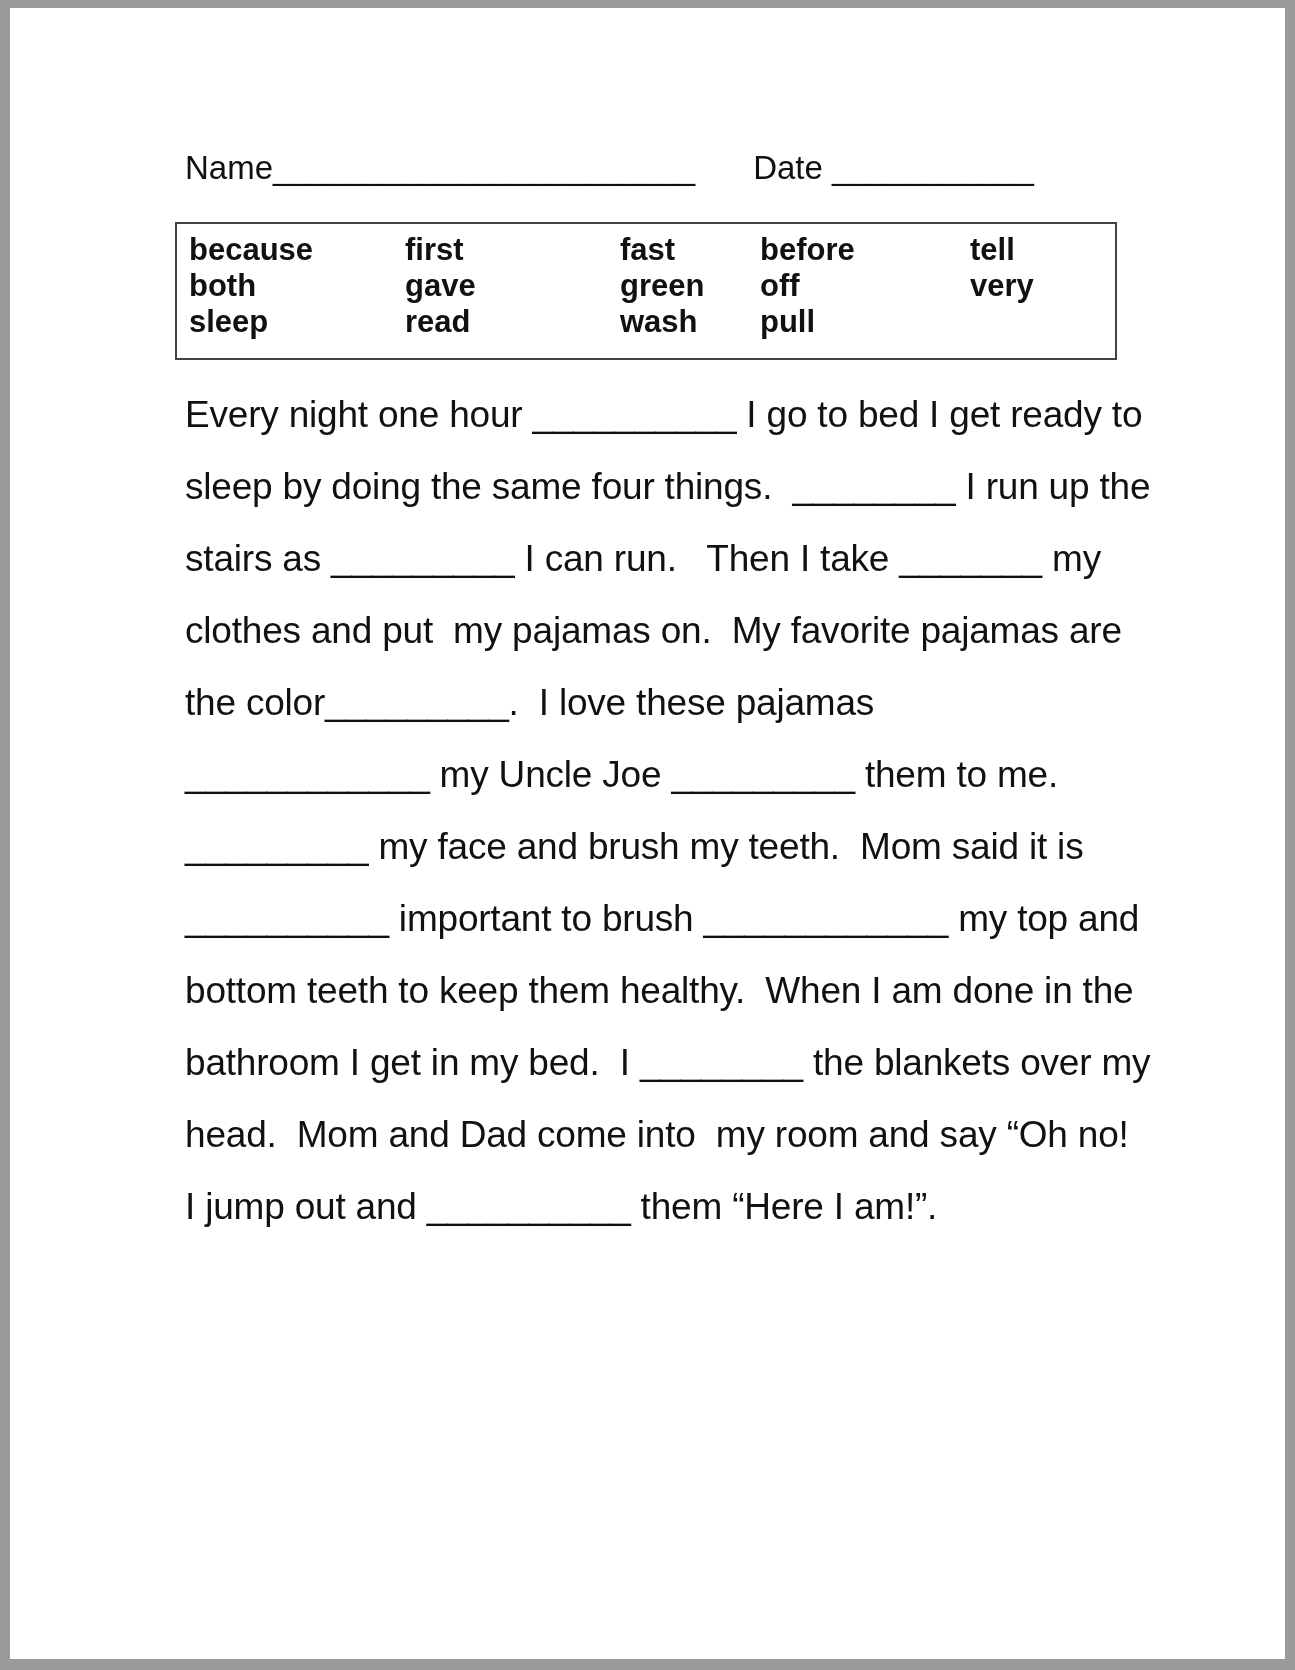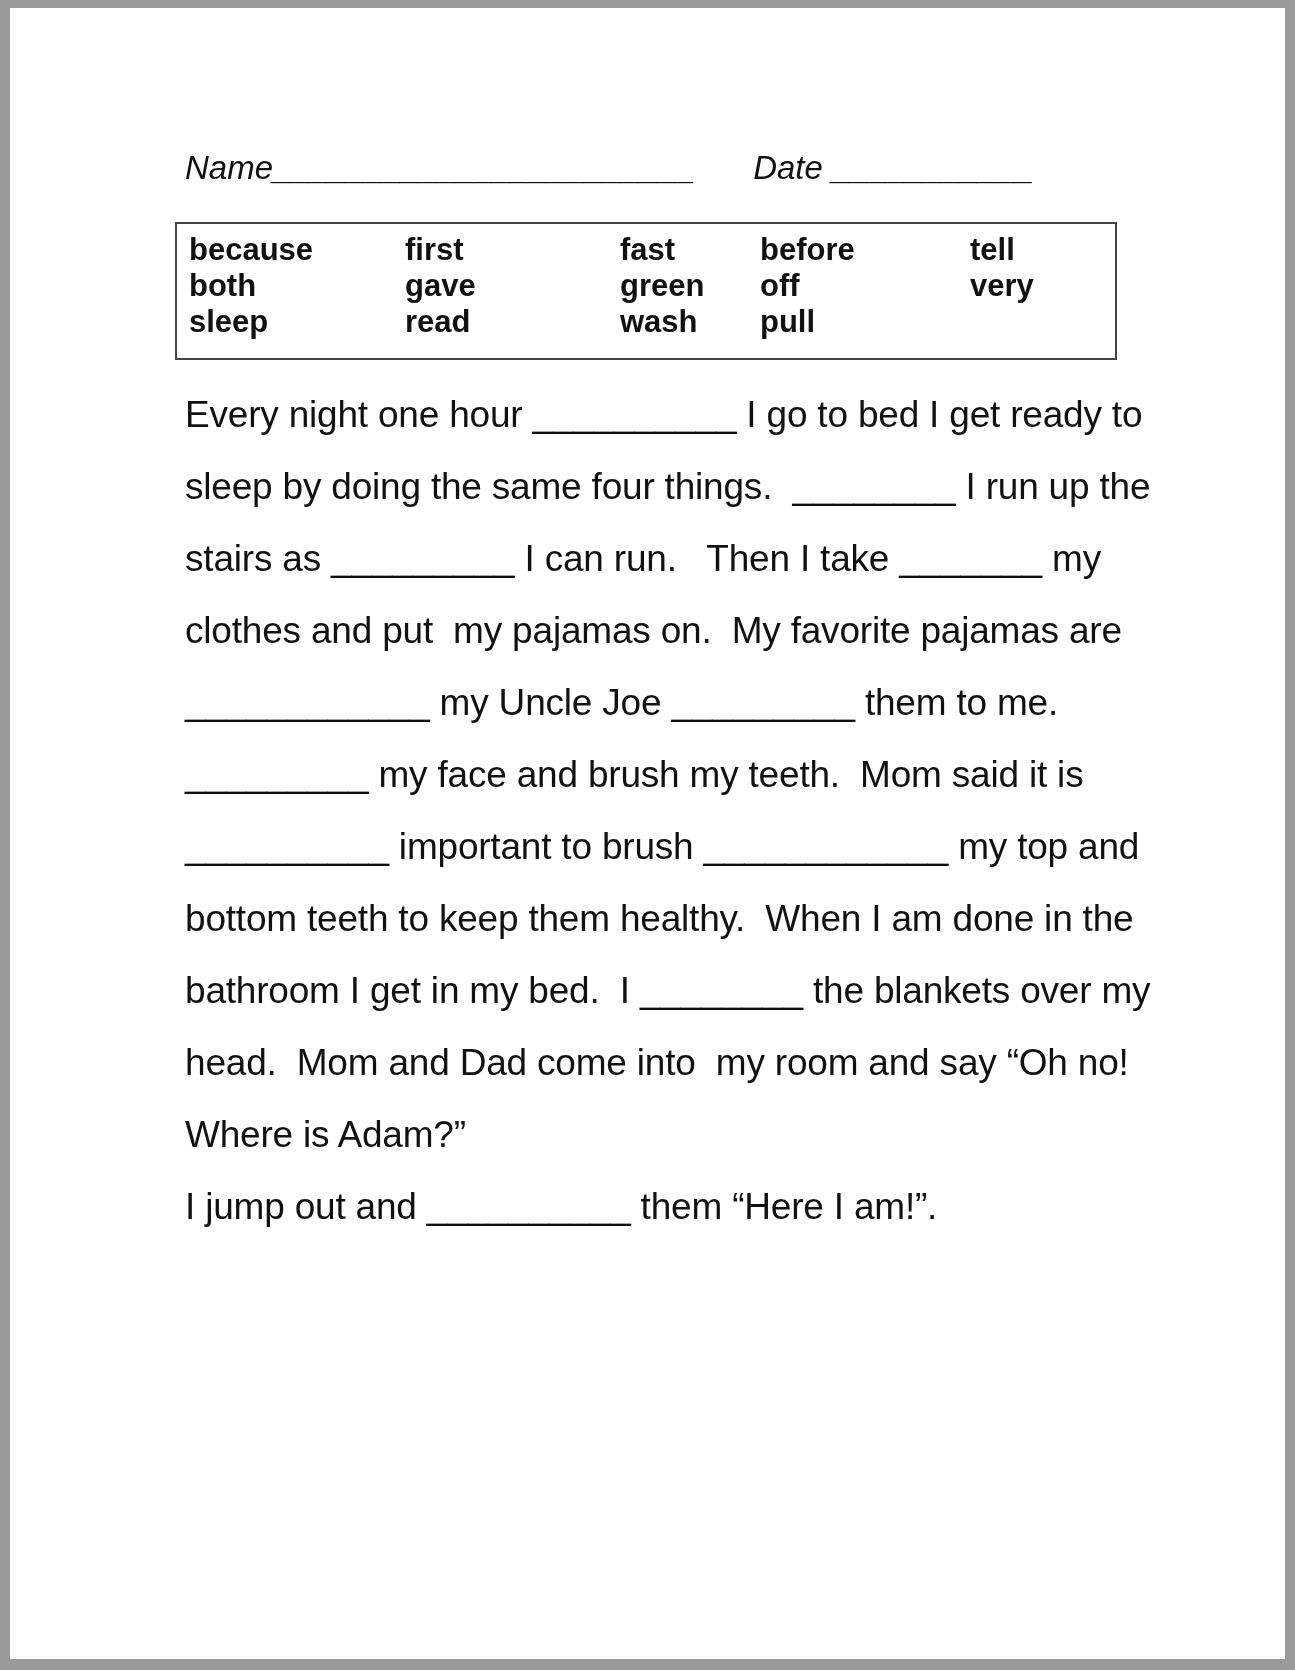--- a/index.html
+++ b/index.html
@@ -35,21 +35,20 @@
     gap: 58px;
     font-size: 33px;
     line-height: 40px;
     margin: 0 0 34px 0;
     white-space: pre;
   }
   .header-group {
     display: flex;
     align-items: flex-end;
     white-space: pre;
-    font-style: italic;
   }
   .instruction {
     font-size: 32px;
     line-height: 44px;
     margin: 0 0 36px 0;
     white-space: pre;
   }
   .word-box {
     margin-left: -10px;
     width: 926px;
@@ -103,24 +102,24 @@
       <span>wash</span>
       <span>pull</span>
       <span></span>
     </div>
 
     <div class="story">
       <p>Every night one hour __________ I go to bed I get ready to</p>
       <p>sleep by doing the same four things.  ________ I run up the</p>
       <p>stairs as _________ I can run.   Then I take _______ my</p>
       <p>clothes and put  my pajamas on.  My favorite pajamas are</p>
+      <p>the color_________.  I love these pajamas</p>
       <p>____________ my Uncle Joe _________ them to me.</p>
       <p>_________ my face and brush my teeth.  Mom said it is</p>
       <p>__________ important to brush ____________ my top and</p>
       <p>bottom teeth to keep them healthy.  When I am done in the</p>
       <p>bathroom I get in my bed.  I ________ the blankets over my</p>
       <p>head.  Mom and Dad come into  my room and say “Oh no!</p>
-      <p>Where is Adam?”</p>
       <p>I jump out and __________ them “Here I am!”.</p>
     </div>
 
   </div>
 </div>
 
 </body></html>

